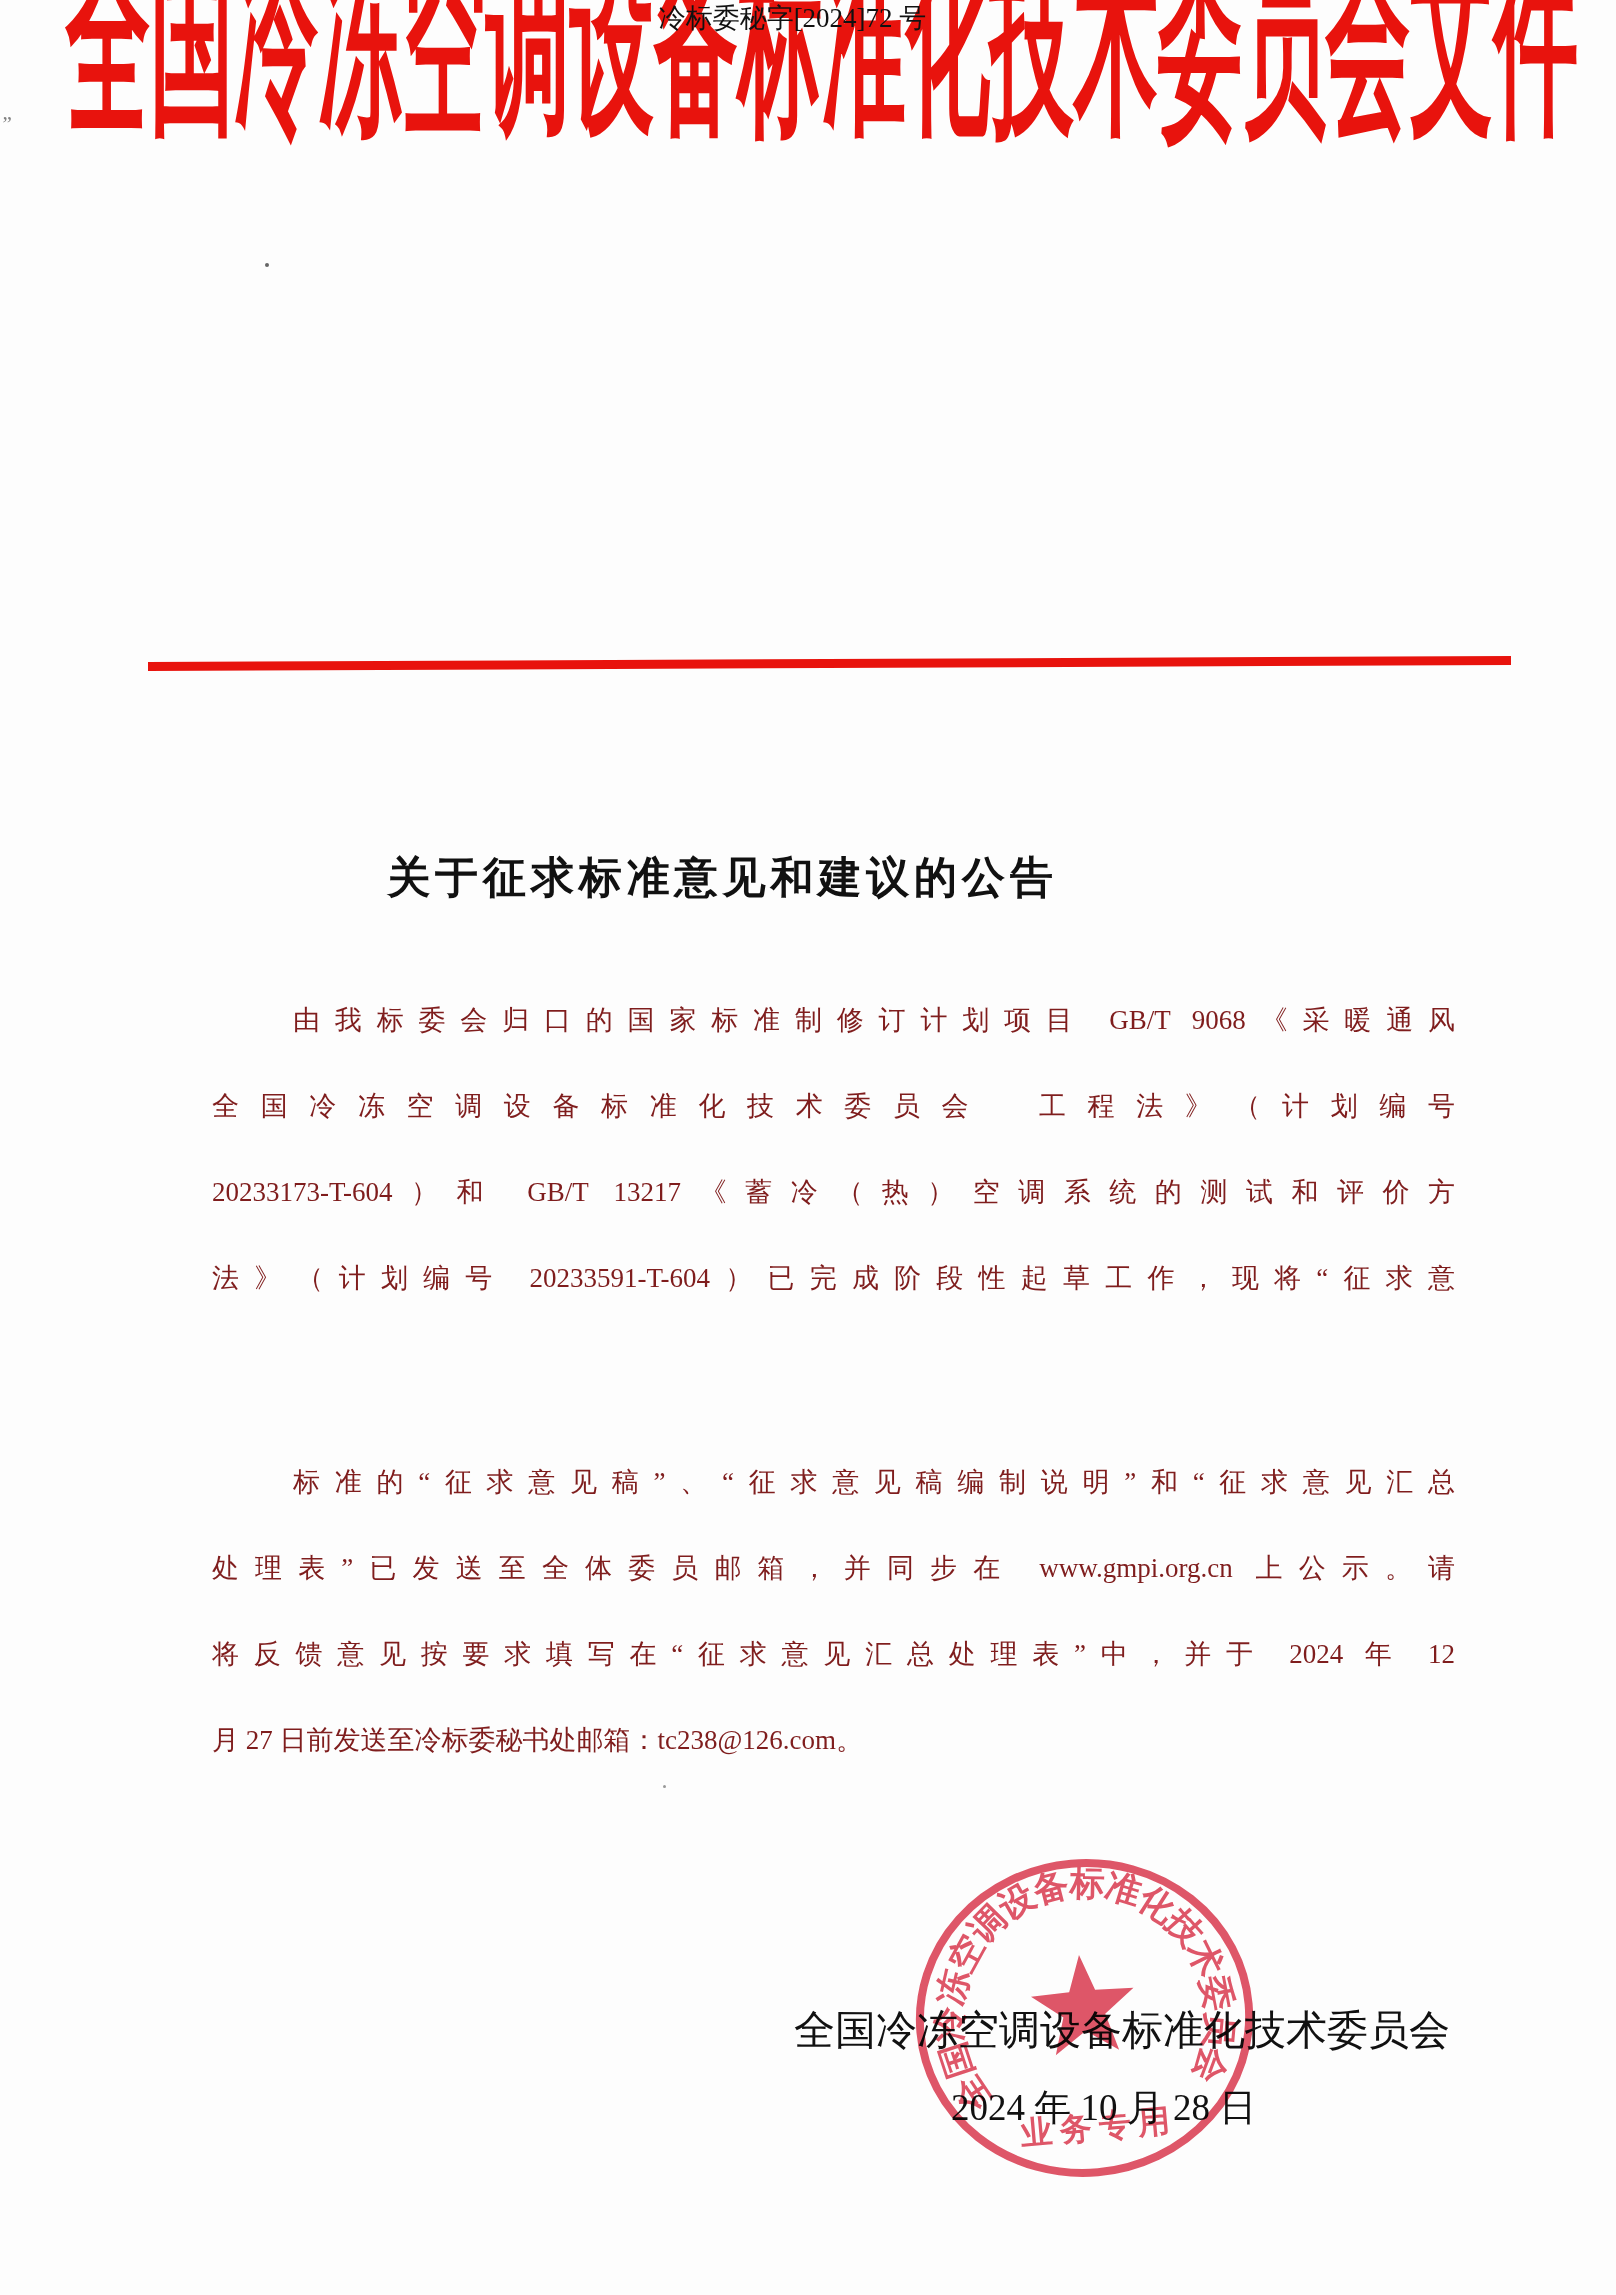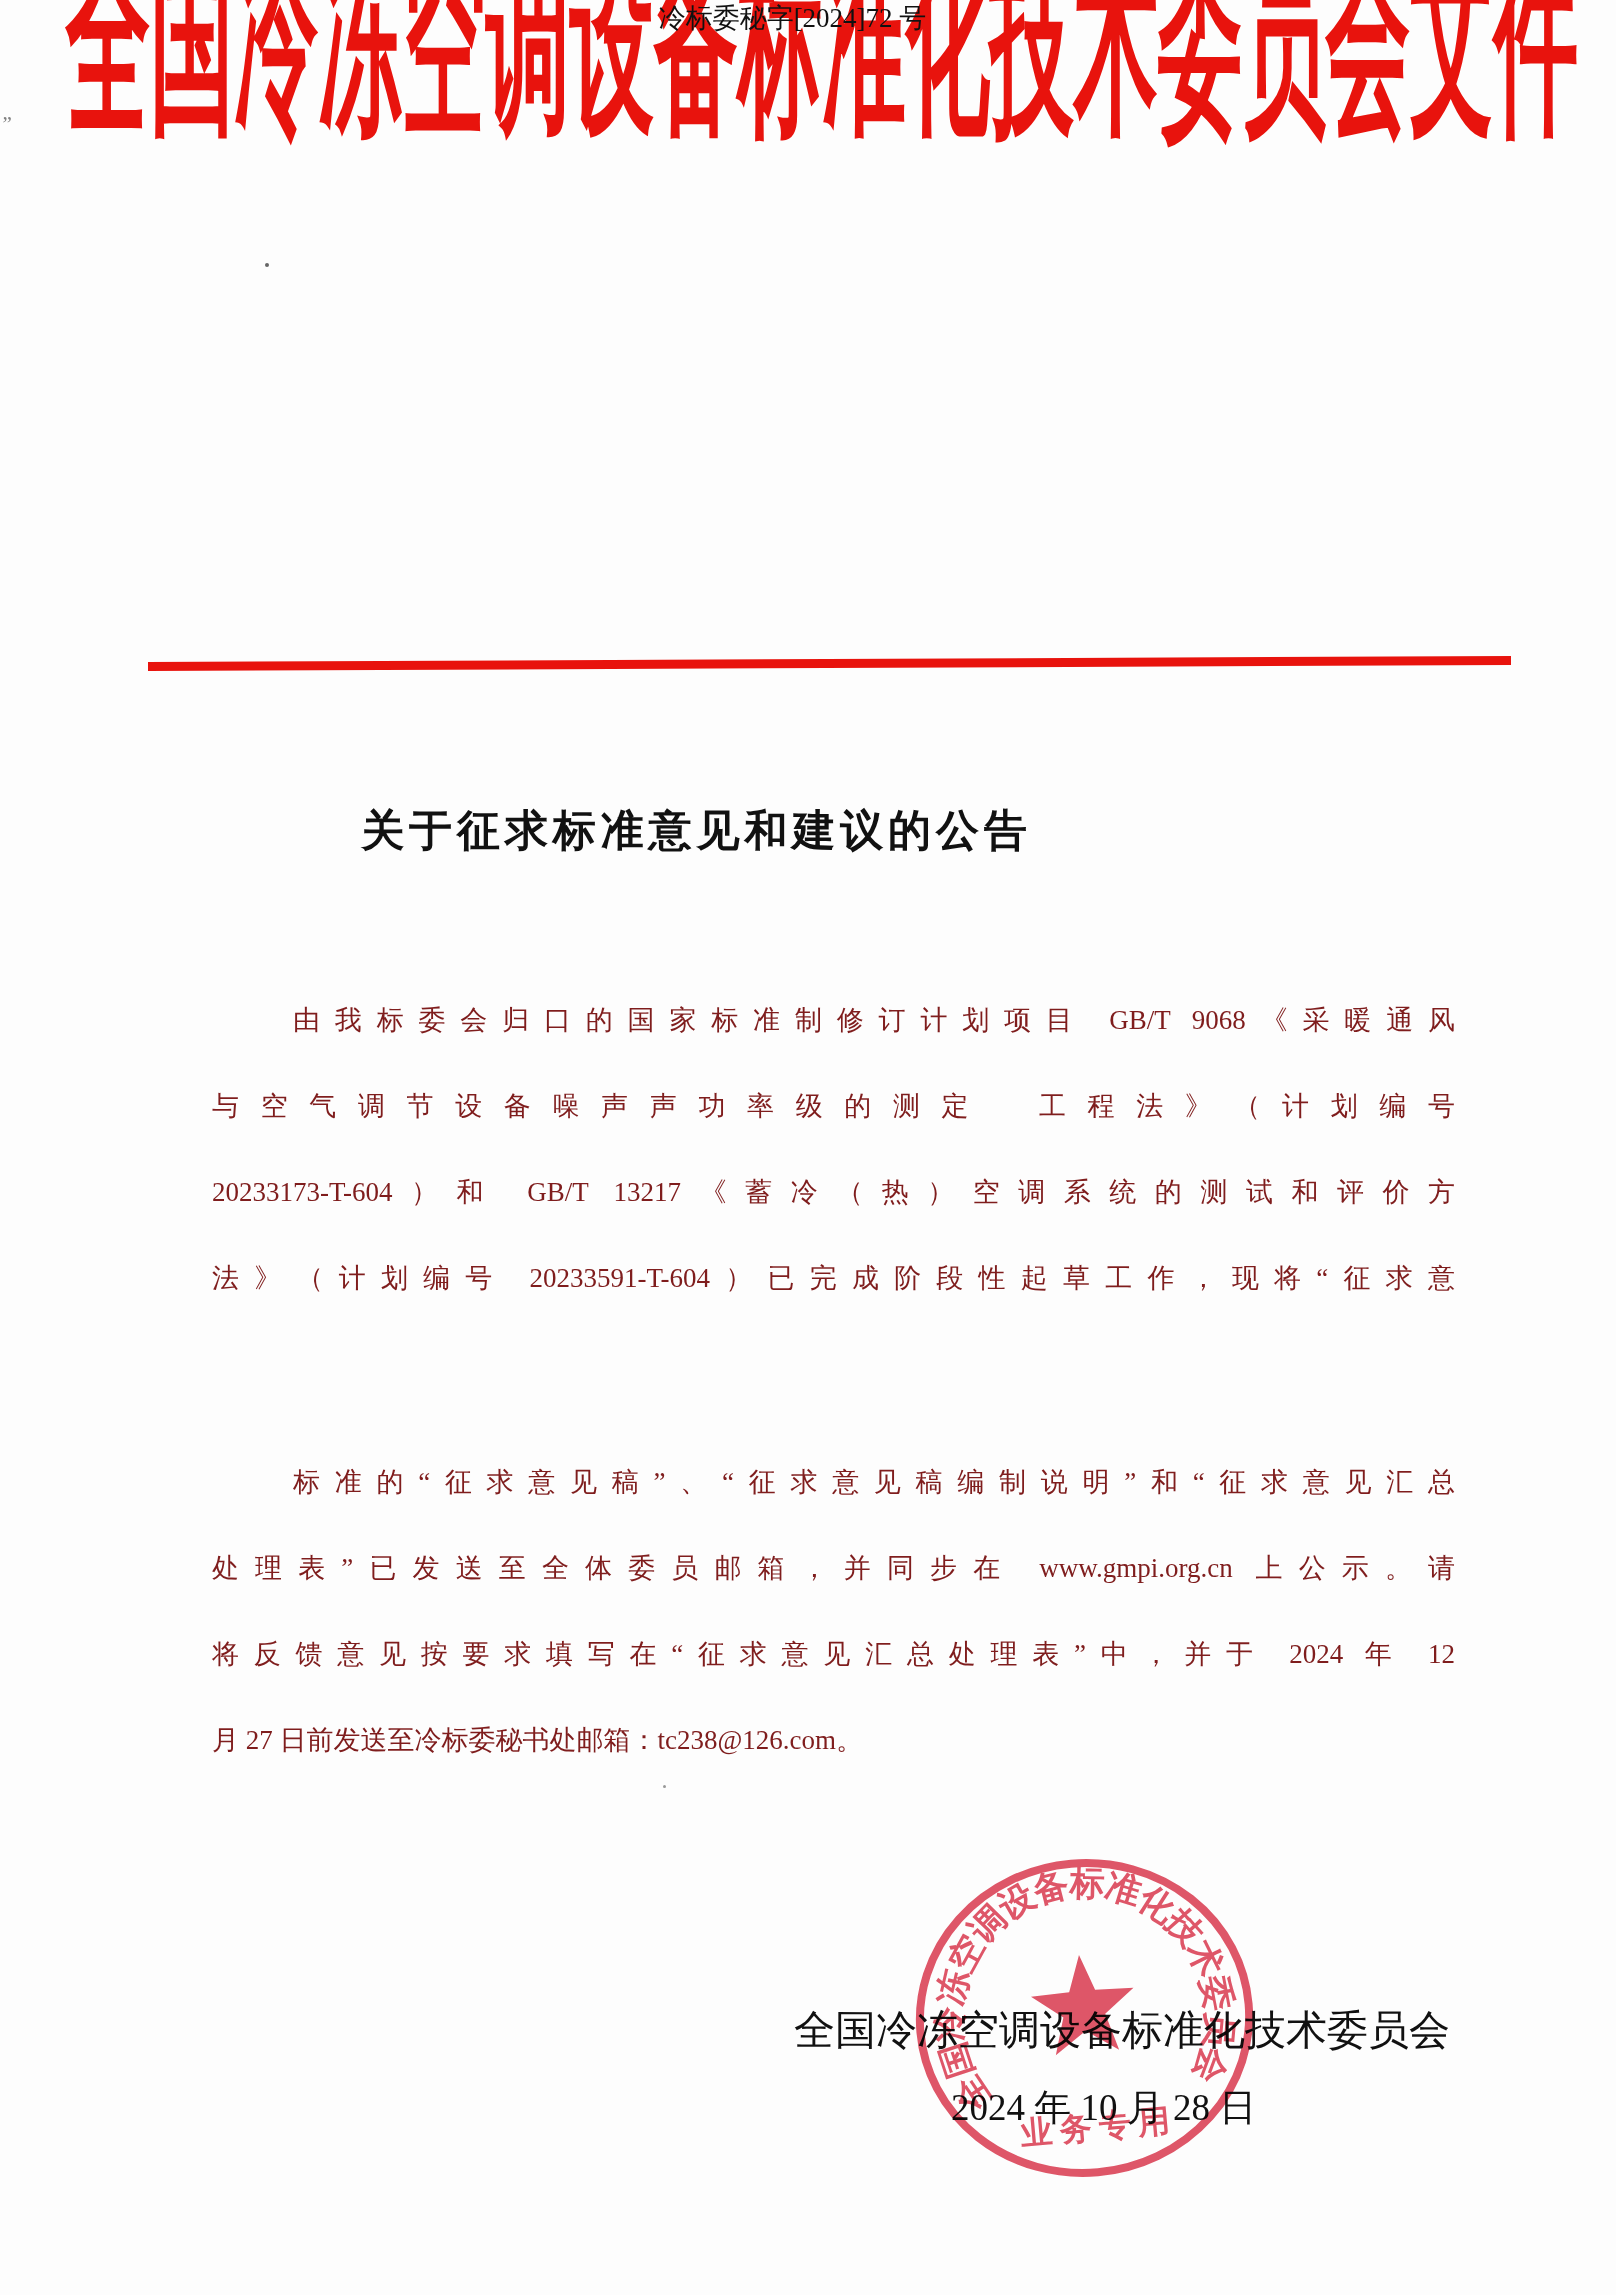--- a/index.html
+++ b/index.html
@@ -30,25 +30,26 @@
     white-space:nowrap;
   }
   
   .red-rule{
     position:absolute;left:148px;top:659px;width:1363px;height:9.2px;
     background:#e8130d;
     transform:rotate(-0.25deg);
   }
   
   .notice-title{
-    position:absolute;left:0;top:799px;width:1393px;height:62px;
+    position:absolute;left:0;top:846px;width:1393px;height:62px;
     line-height:62px;text-align:center;
     font-family:"Liberation Sans","DejaVu Sans",sans-serif;
     font-weight:700;font-size:43px;letter-spacing:4.9px;color:#111;
     white-space:nowrap;
+    padding-left:26px;
   }
   
   .para{position:absolute;left:212px;width:1243px;}
   .para-1{top:977px;}
   .para-2{top:1439px;}
   .body-line{
     height:86px;line-height:86px;font-size:27px;color:#7f1d1d;
     text-align:justify;text-align-last:justify;
     white-space:normal;
   }
@@ -89,21 +90,21 @@
   <div class="banner">全国冷冻空调设备标准化技术委员会文件</div>
 
   <div class="doc-number">冷标委秘字[2024]72 号</div>
 
   <div class="red-rule"></div>
 
   <div class="notice-title">关于征求标准意见和建议的公告</div>
 
   <div class="para para-1">
     <div class="body-line indent">由我标委会归口的国家标准制修订计划项目 GB/T 9068《采暖通风</div>
-    <div class="body-line">与空气调节设备噪声声功率级的测定　工程法》（计划编号</div>
+    <div class="body-line">全国冷冻空调设备标准化技术委员会　工程法》（计划编号</div>
     <div class="body-line">20233173-T-604）和 GB/T 13217《蓄冷（热）空调系统的测试和评价方</div>
     <div class="body-line">法》（计划编号 20233591-T-604）已完成阶段性起草工作，现将“征求意</div>
   </div>
 
   <div class="para para-2">
     <div class="body-line indent">标准的“征求意见稿”、“征求意见稿编制说明”和“征求意见汇总</div>
     <div class="body-line">处理表”已发送至全体委员邮箱，并同步在 www.gmpi.org.cn 上公示。请</div>
     <div class="body-line">将反馈意见按要求填写在“征求意见汇总处理表”中，并于 2024 年 12</div>
     <div class="body-line para-end">月 27 日前发送至冷标委秘书处邮箱：tc238@126.com。</div>
   </div>

